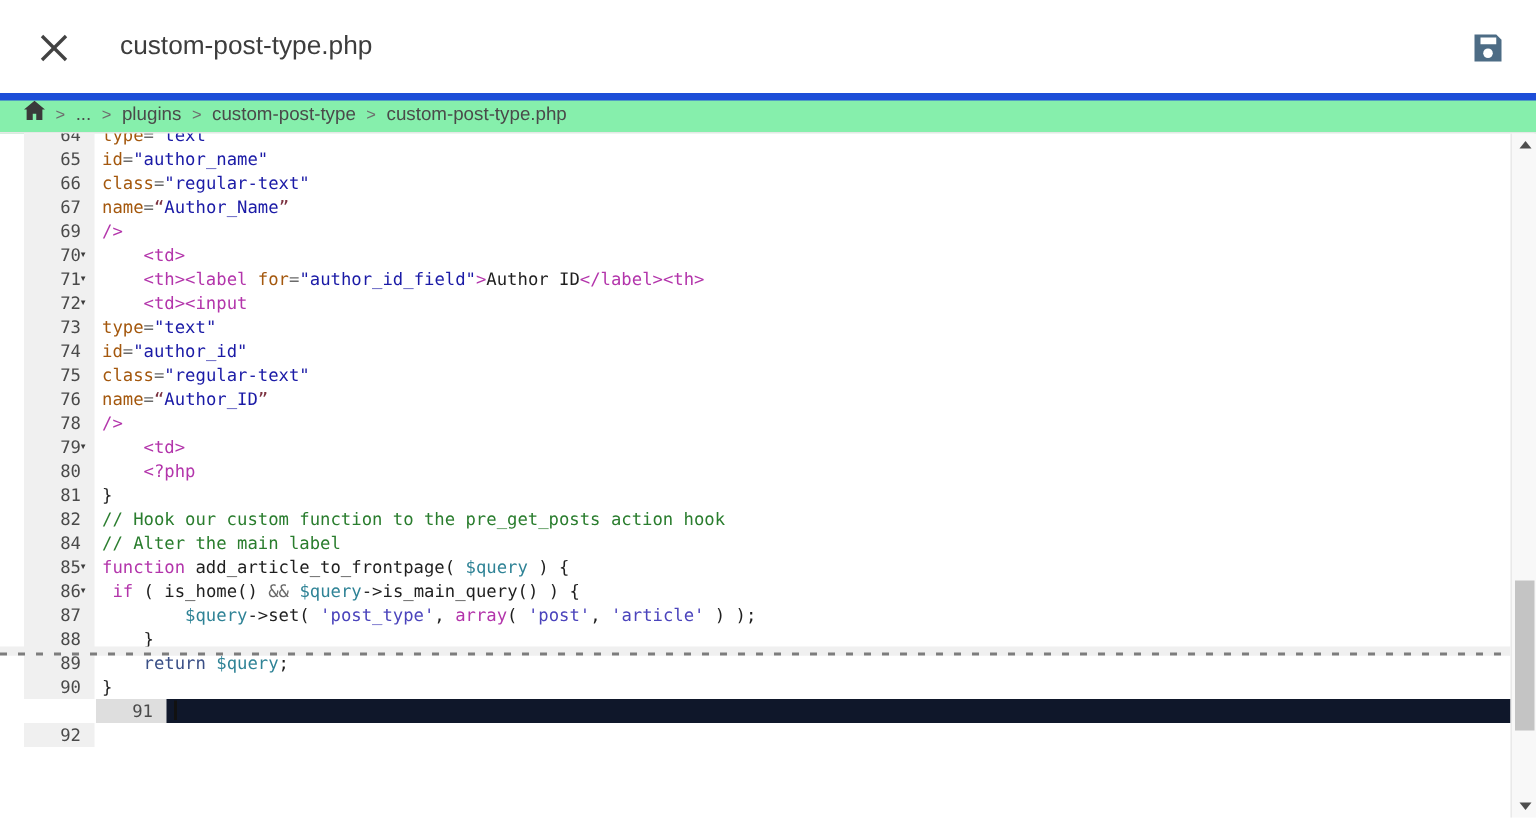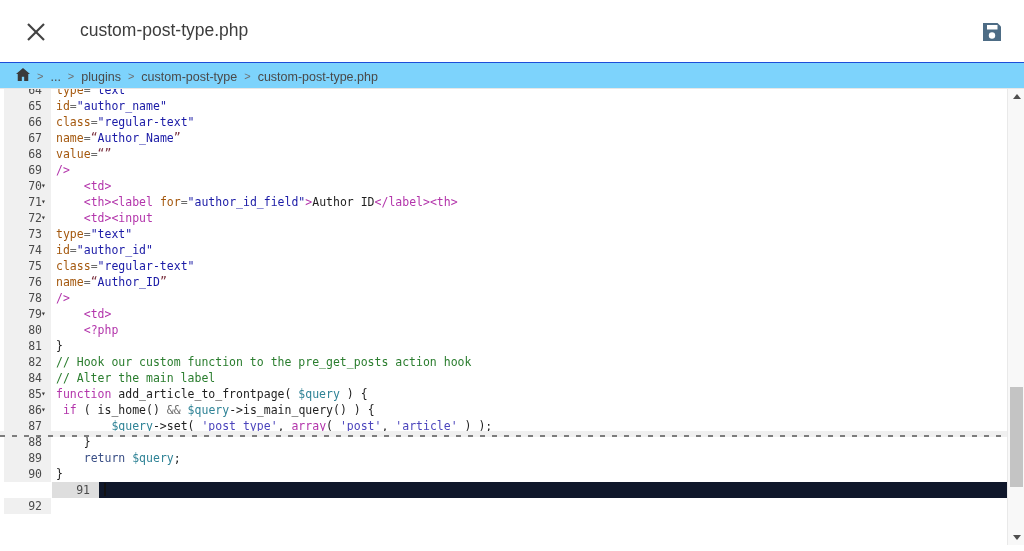--- a/index.html
+++ b/index.html
@@ -11,29 +11,29 @@
   .titlebar { position:absolute; top:0; left:0; right:0; height:62px; background:#fff; }
   .close-btn { position:absolute; left:24px; top:20px; width:24px; height:24px;
                cursor:pointer; background:none; border:none; }
   .close-btn svg { display:block; }
   .file-title { position:absolute; left:80px; top:20px; font-size:17.5px; color:#3d3d3d; }
   .save-btn { position:absolute; right:20px; top:20px; width:24px; height:24px;
               cursor:pointer; background:none; border:none; }
 
   
   .breadcrumb-bar { position:absolute; top:62px; left:0; right:0; height:27px;
-                    background:#7dd3fc; border-top:1px solid #1d4ed8;
+                    background:#86efac; border-top:5px solid #1d4ed8;
                     border-bottom:1px solid #e7e7e7;
-                    display:flex; align-items:center; padding-left:16px; }
+                    display:flex; align-items:flex-start; padding-left:16px; }
   .crumb-home { display:flex; align-items:center; cursor:pointer; }
   .crumb-sep { color:#6e6e6e; font-size:11px; margin:0 7px; position:relative; top:-0.5px; }
   .crumb-item { color:#4a4a4a; font-size:12.5px; cursor:pointer; }
 
   
-  .editor { position:absolute; top:89px; left:4px; width:1007px; height:456px;
+  .editor { position:absolute; top:89px; left:16px; width:1007px; height:456px;
             overflow:hidden; background:#fff;
             font-family:"DejaVu Sans Mono", monospace; font-size:11.5px; }
   .rows { margin-top:-7px; }
   .row { display:flex; height:16px; line-height:16px; white-space:pre; }
   .gutter { flex:0 0 47px; background:var(--gutter-bg,#f0f0f0); color:#4a4a4a;
             text-align:right; padding-right:9px; position:relative;
             font-size:11.5px; user-select:none; }
   .fold { position:absolute; right:0; top:0; width:10px; font-size:8px; color:#3c3c3c;
           text-align:left; cursor:pointer; line-height:16px; }
   .code { flex:1 1 auto; padding-left:5px; cursor:text; }
@@ -108,21 +108,20 @@
     </span>
     <span id="crumbs"><span class="crumb-sep">&gt;</span><span class="crumb-item">...</span><span class="crumb-sep">&gt;</span><span class="crumb-item">plugins</span><span class="crumb-sep">&gt;</span><span class="crumb-item">custom-post-type</span><span class="crumb-sep">&gt;</span><span class="crumb-item">custom-post-type.php</span></span>
   </div>
 
   <div class="editor">
     <div class="rows" id="rows">
         <div class="row"><span class="gutter">64</span><span class="code"><span class="tk-attr">type</span><span class="tk-op">=</span><span class="tk-str">"text"</span></span></div>
         <div class="row"><span class="gutter">65</span><span class="code"><span class="tk-attr">id</span><span class="tk-op">=</span><span class="tk-str">"author_name"</span></span></div>
         <div class="row"><span class="gutter">66</span><span class="code"><span class="tk-attr">class</span><span class="tk-op">=</span><span class="tk-str">"regular-text"</span></span></div>
         <div class="row"><span class="gutter">67</span><span class="code"><span class="tk-attr">name</span><span class="tk-op">=</span><span class="tk-quote">“</span><span class="tk-str">Author_Name</span><span class="tk-quote">”</span></span></div>
-        <div class="row"><span class="gutter">68</span><span class="code"><span class="tk-attr">value</span><span class="tk-op">=</span><span class="tk-quote">“”</span></span></div>
         <div class="row"><span class="gutter">69</span><span class="code"><span class="tk-tag">/&gt;</span></span></div>
         <div class="row"><span class="gutter">70<span class="fold">▾</span></span><span class="code"><span class="tk-plain">    </span><span class="tk-tag">&lt;td&gt;</span></span></div>
         <div class="row"><span class="gutter">71<span class="fold">▾</span></span><span class="code"><span class="tk-plain">    </span><span class="tk-tag">&lt;th&gt;&lt;label </span><span class="tk-attr">for</span><span class="tk-op">=</span><span class="tk-str">"author_id_field"</span><span class="tk-tag">&gt;</span><span class="tk-plain">Author ID</span><span class="tk-tag">&lt;/label&gt;&lt;th&gt;</span></span></div>
         <div class="row"><span class="gutter">72<span class="fold">▾</span></span><span class="code"><span class="tk-plain">    </span><span class="tk-tag">&lt;td&gt;&lt;input</span></span></div>
         <div class="row"><span class="gutter">73</span><span class="code"><span class="tk-attr">type</span><span class="tk-op">=</span><span class="tk-str">"text"</span></span></div>
         <div class="row"><span class="gutter">74</span><span class="code"><span class="tk-attr">id</span><span class="tk-op">=</span><span class="tk-str">"author_id"</span></span></div>
         <div class="row"><span class="gutter">75</span><span class="code"><span class="tk-attr">class</span><span class="tk-op">=</span><span class="tk-str">"regular-text"</span></span></div>
         <div class="row"><span class="gutter">76</span><span class="code"><span class="tk-attr">name</span><span class="tk-op">=</span><span class="tk-quote">“</span><span class="tk-str">Author_ID</span><span class="tk-quote">”</span></span></div>
         <div class="row"><span class="gutter">78</span><span class="code"><span class="tk-tag">/&gt;</span></span></div>
         <div class="row"><span class="gutter">79<span class="fold">▾</span></span><span class="code"><span class="tk-plain">    </span><span class="tk-tag">&lt;td&gt;</span></span></div>

